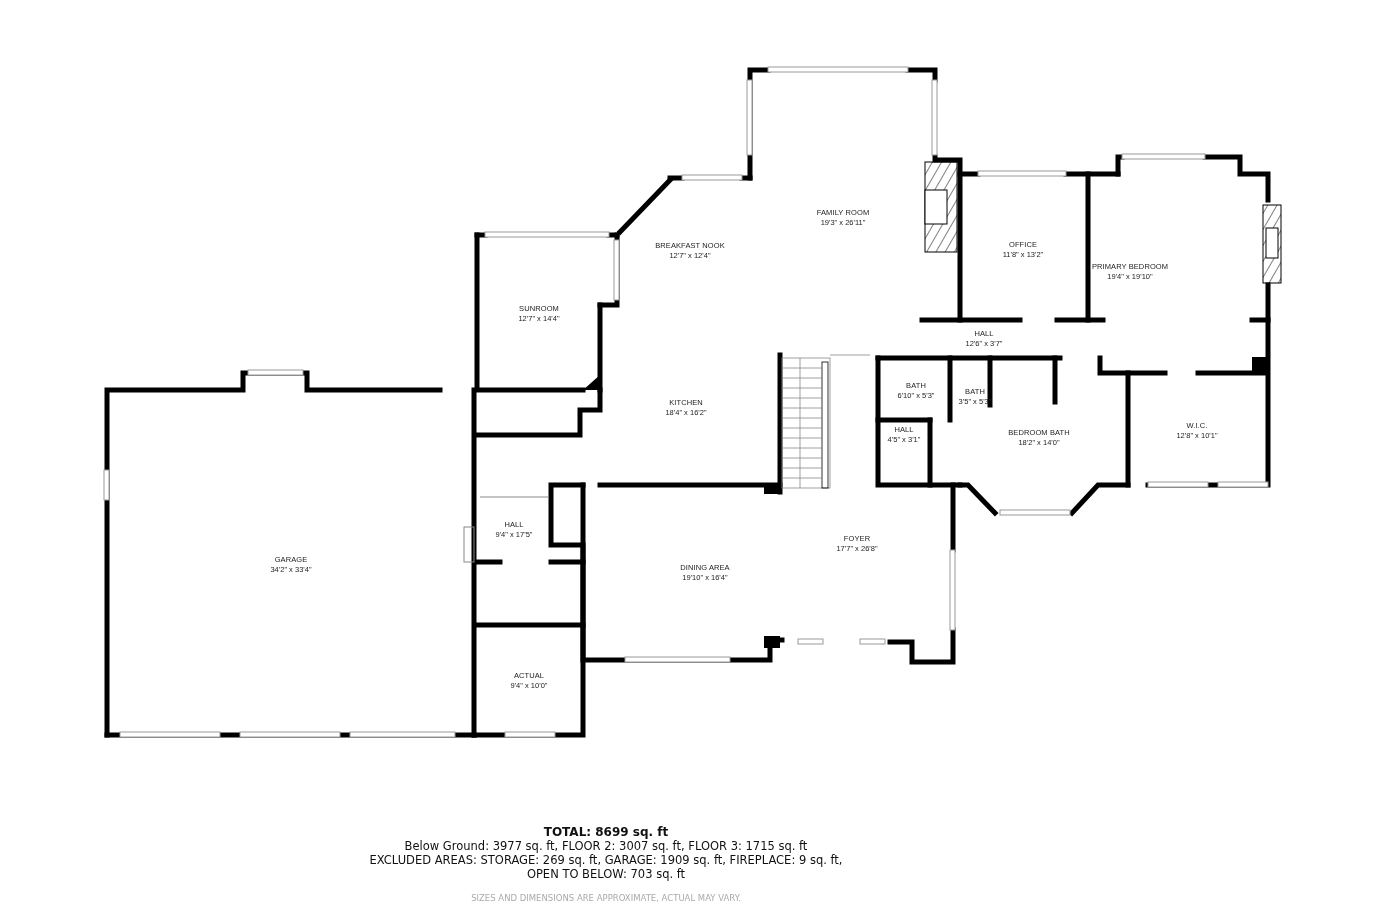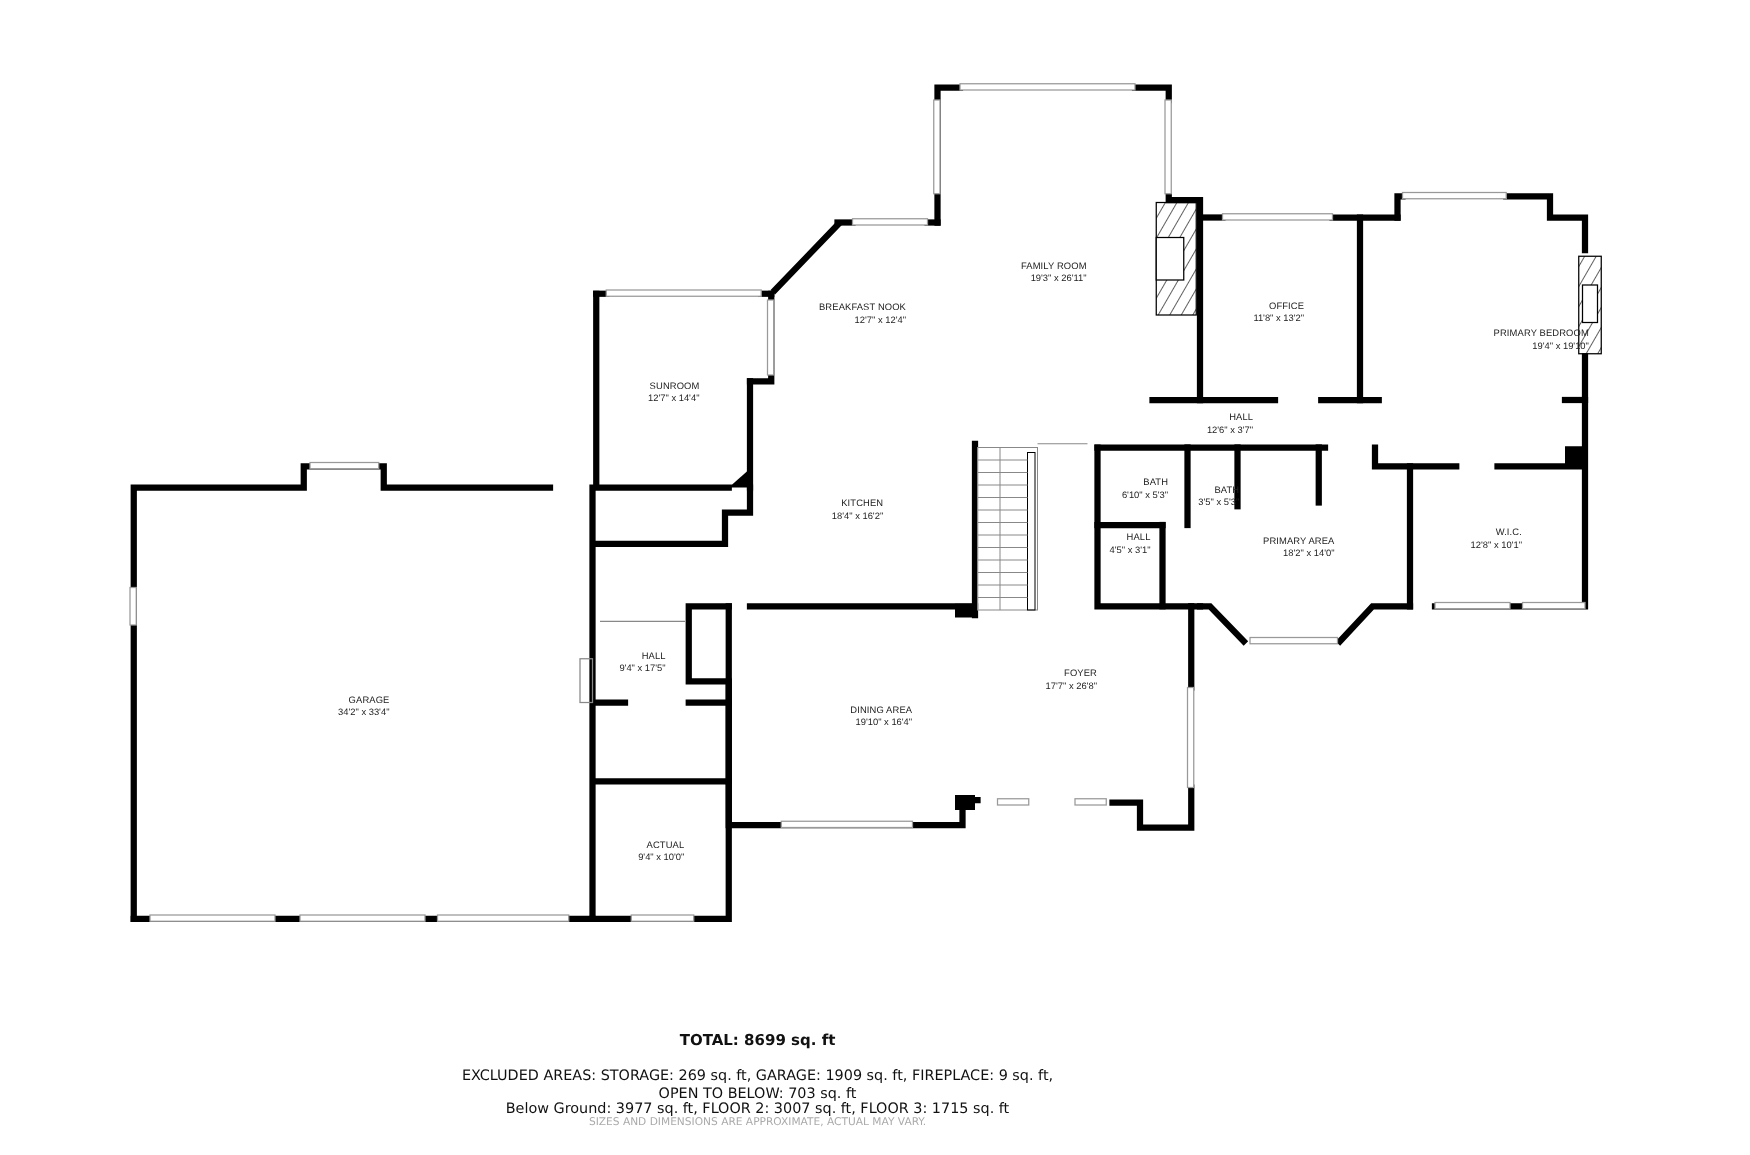--- a/index.html
+++ b/index.html
@@ -1,24 +1,24 @@
 <!DOCTYPE html>
 <html><head>
 <meta charset="utf-8">
 <style>
   html, body { margin:0; padding:0; background:#ffffff; }
   body { width:1400px; height:924px; position:relative; overflow:hidden; font-family:"Liberation Sans", sans-serif; }
   #plan { position:absolute; left:0; top:0; width:1400px; height:820px; }
-  .room-label { position:absolute; text-align:right; font-family:"Liberation Sans", sans-serif; font-size:7.5px; color:#222; line-height:10px; transform:translateX(-50%); white-space:nowrap; }
+  .room-label { position:absolute; text-align:center; font-family:"Liberation Sans", sans-serif; font-size:7.5px; color:#222; line-height:10px; transform:translateX(-50%); white-space:nowrap; }
   .room-label .nm { display:block; letter-spacing:0.1px; }
   .room-label .dm { display:block; }
   .footer { position:absolute; left:0; width:1212px; text-align:center; font-family:"DejaVu Sans", sans-serif; color:#111; }
   .f-total { top:825px; font-size:12px; font-weight:bold; }
   .f-line { font-size:11.5px; }
-  .f1 { top:839px;margin-top:40px; } .f2 { top:853px; } .f3 { top:867px; }
+  .f1 { top:839px; } .f2 { top:853px; } .f3 { top:867px; }
   .f-disc { top:893px; font-size:8.5px; color:#aaaaaa;text-align:center; }
 </style>
 </head>
 <body>
 
 <svg id="plan" viewBox="0 0 1400 820" width="1400" height="820" xmlns="http://www.w3.org/2000/svg">
   <defs>
     <pattern id="hatch" patternUnits="userSpaceOnUse" width="8" height="8" patternTransform="rotate(30)">
       <line x1="0" y1="0" x2="0" y2="8" stroke="#000" stroke-width="1"></line>
     </pattern>
@@ -152,21 +152,21 @@
     <span class="dm">19'3" x 26'11"</span>
   </div>
 <div class="room-label" style="left:690px;top:241px">
     <span class="nm">BREAKFAST NOOK</span>
     <span class="dm">12'7" x 12'4"</span>
   </div>
 <div class="room-label" style="left:1023px;top:240px">
     <span class="nm">OFFICE</span>
     <span class="dm">11'8" x 13'2"</span>
   </div>
-<div class="room-label" style="left:1233px;top:262px">
+<div class="room-label" style="left:1130px;top:262px">
     <span class="nm">PRIMARY BEDROOM</span>
     <span class="dm">19'4" x 19'10"</span>
   </div>
 <div class="room-label" style="left:539px;top:304px">
     <span class="nm">SUNROOM</span>
     <span class="dm">12'7" x 14'4"</span>
   </div>
 <div class="room-label" style="left:984px;top:329px">
     <span class="nm">HALL</span>
     <span class="dm">12'6" x 3'7"</span>
@@ -181,21 +181,21 @@
   </div>
 <div class="room-label" style="left:686px;top:398px">
     <span class="nm">KITCHEN</span>
     <span class="dm">18'4" x 16'2"</span>
   </div>
 <div class="room-label" style="left:904px;top:425px">
     <span class="nm">HALL</span>
     <span class="dm">4'5" x 3'1"</span>
   </div>
 <div class="room-label" style="left:1039px;top:428px">
-    <span class="nm">PRIMARY AREA</span>
+    <span class="nm">BEDROOM BATH</span>
     <span class="dm">18'2" x 14'0"</span>
   </div>
 <div class="room-label" style="left:1197px;top:421px">
     <span class="nm">W.I.C.</span>
     <span class="dm">12'8" x 10'1"</span>
   </div>
 <div class="room-label" style="left:514px;top:520px">
     <span class="nm">HALL</span>
     <span class="dm">9'4" x 17'5"</span>
   </div>

